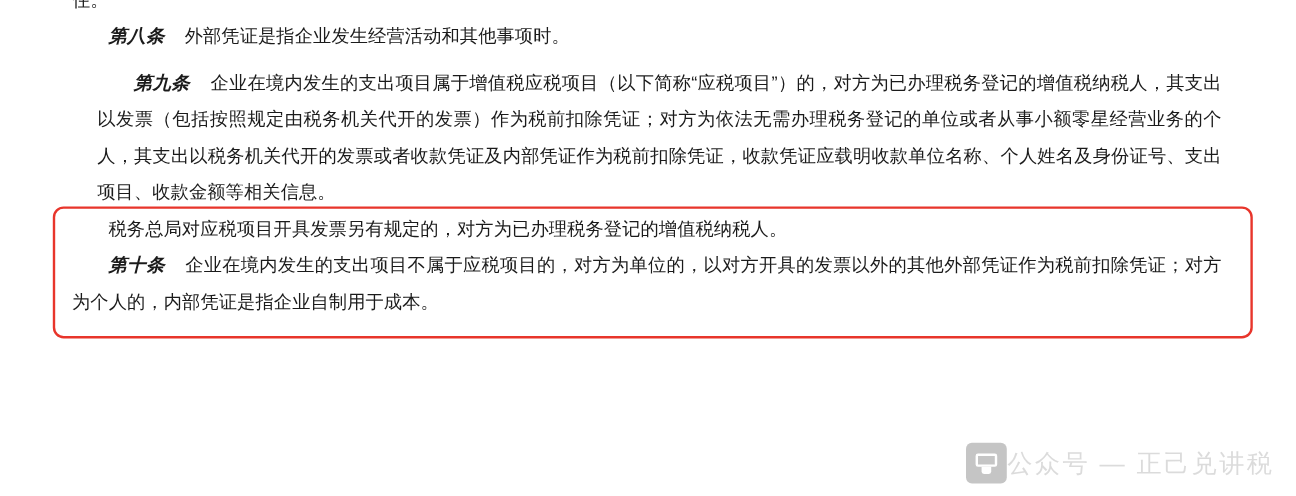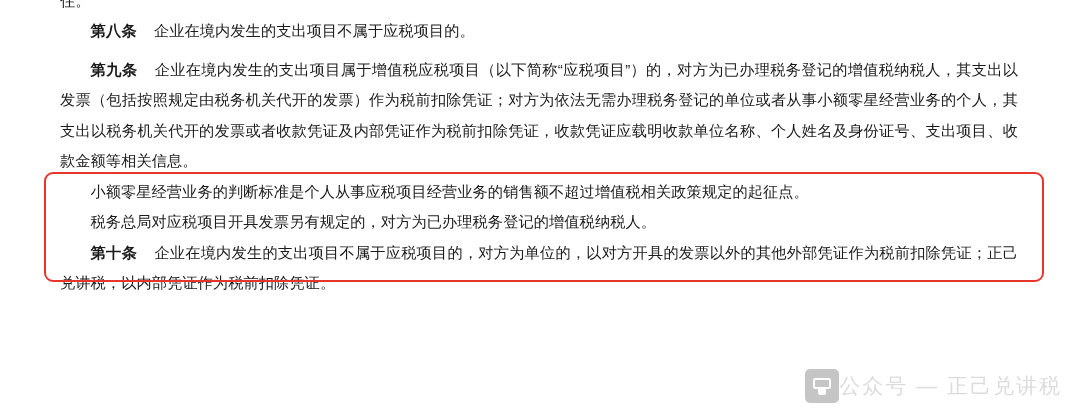--- a/index.html
+++ b/index.html
@@ -33,20 +33,21 @@
     margin: 0;
     text-align: justify;
     text-justify: inter-ideograph;
   }
   p.indent {
     text-indent: 2em;
   }
   .art-label {
     font-weight: bold;
     letter-spacing: 0.4px;
+    font-style: italic;
   }
   .art-gap {
     display: inline-block;
     width: 1.1em;
   }
   .top-fragment {
     position: absolute;
     top: -14px;
     left: 60px;
     font-size: 15.2px;
@@ -60,20 +61,21 @@
     top: 172px;
     width: 1000px;
     height: 110px;
     border: 2px solid #e8352b;
     border-radius: 9px;
     box-sizing: border-box;
     pointer-events: none;
   }
   .block-nine {
     position: relative;
+    margin-left: 21px;
   }
   .spacer-1 { height: 8px; }
   
   .watermark {
     position: absolute;
     right: 18px;
     bottom: 10px;
     display: flex;
     align-items: center;
     opacity: 0.5;
@@ -117,39 +119,38 @@
 </head>
 <body>
 
 <div class="page">
 
   <div class="top-fragment">住。</div>
 
   <div class="doc-body" style="padding-top:16px;">
 
     <p class="para indent">
-      <span class="art-label">第八条</span><span class="art-gap"></span><span>企业在境内发生的支出项目不属于应税项目的。</span>
+      <span class="art-label">第八条</span><span class="art-gap"></span><span>外部凭证是指企业发生经营活动和其他事项时。</span>
     </p>
 
 
 
     <div class="spacer-1"></div>
 
     <div class="block-nine">
       <p class="para indent">
         <span class="art-label">第九条</span><span class="art-gap"></span><span>企业在境内发生的支出项目属于增值税应税项目（以下简称“应税项目”）的，对方为已办理税务登记的增值税纳税人，其支出以发票（包括按照规定由税务机关代开的发票）作为税前扣除凭证；对方为依法无需办理税务登记的单位或者从事小额零星经营业务的个人，其支出以税务机关代开的发票或者收款凭证及内部凭证作为税前扣除凭证，收款凭证应载明收款单位名称、个人姓名及身份证号、支出项目、收款金额等相关信息。</span>
       </p>
     </div>
 
-    <p class="para indent">小额零星经营业务的判断标准是个人从事应税项目经营业务的销售额不超过增值税相关政策规定的起征点。</p>
 
     <p class="para indent">税务总局对应税项目开具发票另有规定的，对方为已办理税务登记的增值税纳税人。</p>
 
     <p class="para indent">
-      <span class="art-label">第十条</span><span class="art-gap"></span><span>企业在境内发生的支出项目不属于应税项目的，对方为单位的，以对方开具的发票以外的其他外部凭证作为税前扣除凭证；正己兑讲税，以内部凭证作为税前扣除凭证。</span>
+      <span class="art-label">第十条</span><span class="art-gap"></span><span>企业在境内发生的支出项目不属于应税项目的，对方为单位的，以对方开具的发票以外的其他外部凭证作为税前扣除凭证；对方为个人的，内部凭证是指企业自制用于成本。</span>
     </p>
 
   </div>
 
   <div class="highlight-box" style="border-color: rgb(232, 53, 43);"></div>
 
   <div class="watermark">
     <div class="wm-logo"></div>
     <div class="wm-text">公众号 — 正己兑讲税</div>
   </div>

